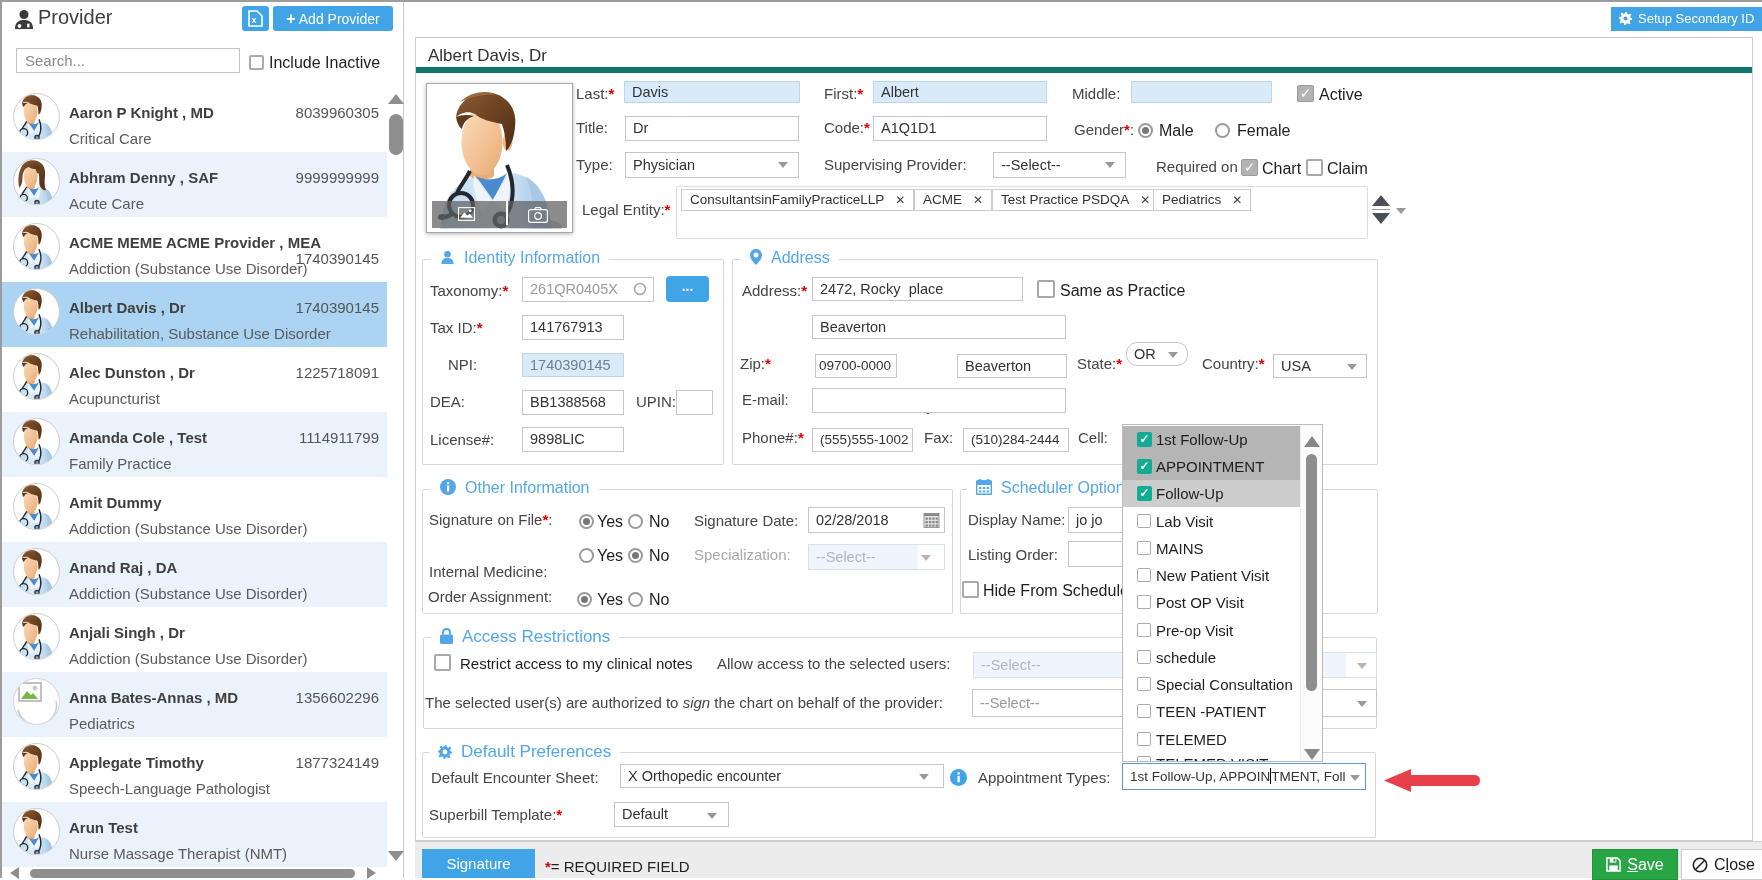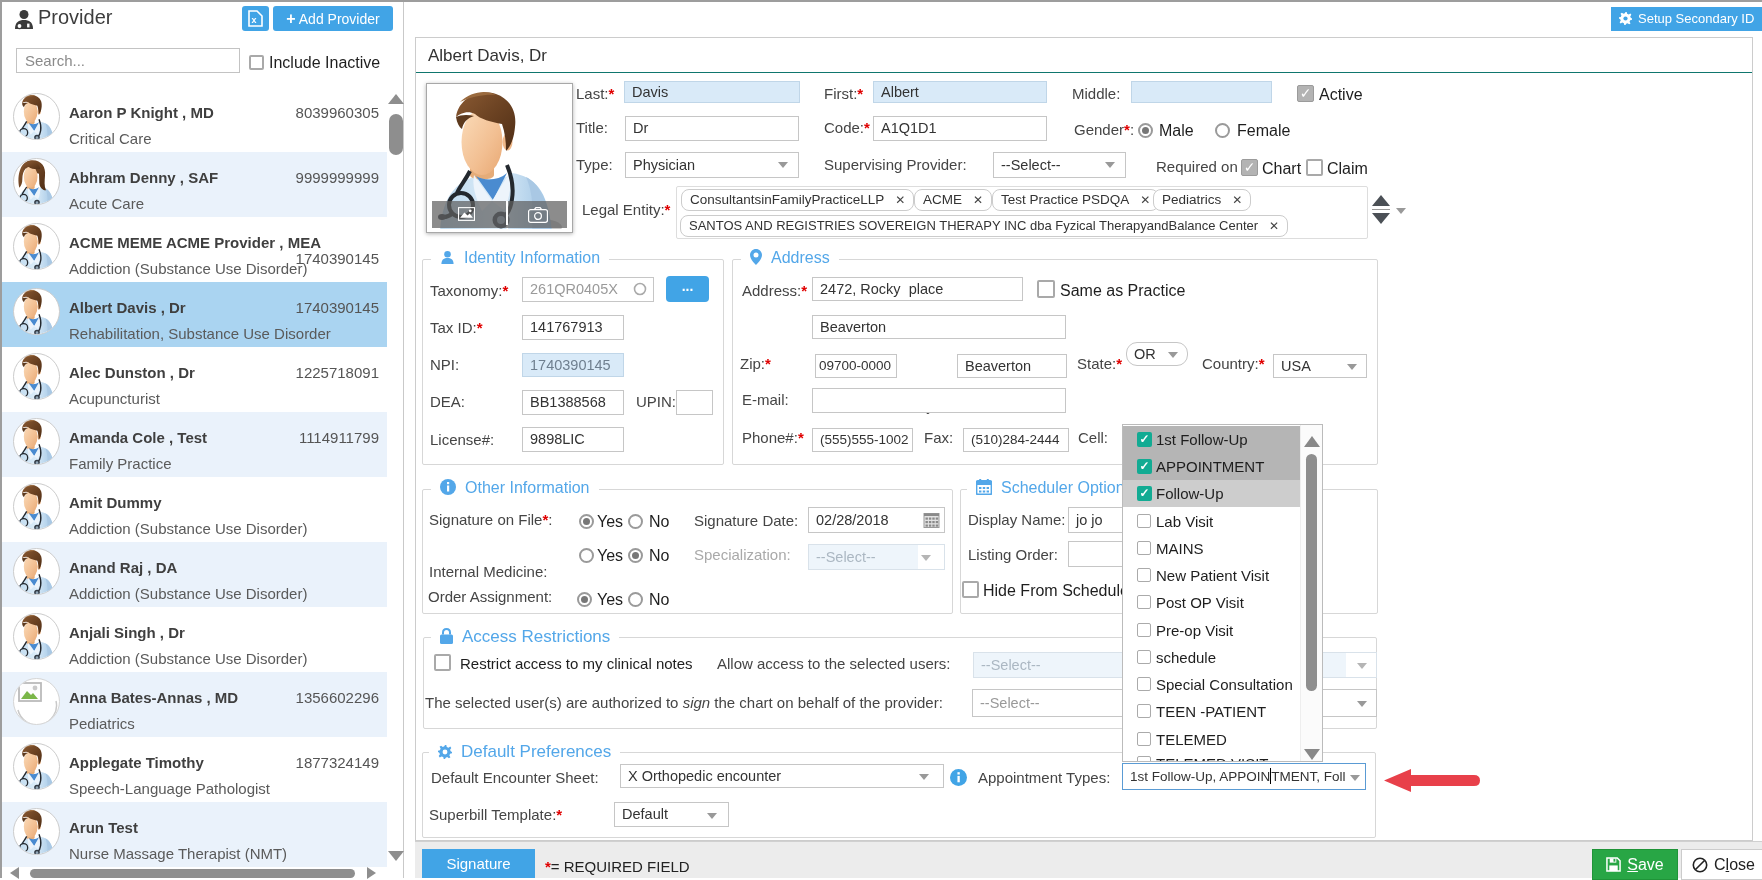--- a/index.html
+++ b/index.html
@@ -37,38 +37,38 @@
 .tri-l { width:0; height:0; border-top:6px solid transparent; border-bottom:6px solid transparent; border-right:9px solid #8e8e8e; }
 .tri-r { width:0; height:0; border-top:6px solid transparent; border-bottom:6px solid transparent; border-left:9px solid #8e8e8e; }
 #vthumb { position:absolute; left:387px; top:114px; width:14px; height:41px; background:#8e8e8e; border-radius:7px; }
 #hbar { position:absolute; left:28px; top:869px; width:325px; height:9px; background:#8e8e8e; border-radius:5px; }
 
 
 #right { position:absolute; left:415px; top:2px; width:1347px; height:876px; background:#fff;padding-left:25px; }
 .btn-setup { position:absolute; left:1196px; top:5px; width:151px; height:24px; background:#41a4e6;
   color:#fff; font-size:13px; line-height:24px; padding-left:8px; white-space:nowrap; }
 #main { position:absolute; left:0px; top:35px; width:1338px; height:804px; border:1px solid #ccc; background:#fff; }
-.mhead { position:absolute; left:0; top:0; width:100%; height:35px; border-bottom:1px solid #0f766e; font-size:17px; color:#333;
+.mhead { position:absolute; left:0; top:0; width:100%; height:35px; border-bottom:6px solid #0f766e; font-size:17px; color:#333;
   line-height:35px; padding-left:12px;}
 
 .lbl { position:absolute; font-size:15px; color:#454545; white-space:nowrap; }
 .req { color:#e00000; font-weight:bold; }
 .inp { position:absolute; border:1px solid #c6c6c6; background:#fff; font-size:14.5px; color:#333;
   padding-left:7px; white-space:nowrap; overflow:hidden; }
 .inp.blue { background:#d9eaf8; border-color:#c0d6e8; }
 .caret { position:absolute; width:0; height:0; border-left:5px solid transparent; border-right:5px solid transparent;
   border-top:6px solid #999; }
 .fs { position:absolute; border:1px solid #d7d7d7; border-radius:2px; }
 .leg { position:absolute; top:-11px; left:8px; background:#fff; padding:0 9px; font-size:16px; color:#53a7e9; white-space:nowrap;}
 .leg svg { vertical-align:-2px; margin-right:9px;}
 .radio { position:absolute; width:15px; height:15px; border:2px solid #9a9a9a; border-radius:50%; background:#fff;}
 .radio.on::after { content:""; position:absolute; left:2px; top:2px; width:7px; height:7px; border-radius:50%; background:#777; }
 .cbg { position:absolute; width:17px; height:17px; background:#b3b3b3; border:1px solid #9b9b9b; border-radius:2px; color:#fff; font-size:14px; line-height:15px; text-align:center; }
 .dis { background:#eef5fb; color:#abb7c2; border-color:#d9e2ea;}
-.tag { position:absolute; height:22px; border:1px solid #ccc; border-radius:8px; background:#fff;
+.tag { position:absolute; height:22px; border:1px solid #ccc; border-radius:0; background:#fff;
   font-size:13.5px; color:#333; line-height:20px; padding:0 8px; white-space:nowrap; }
 .tag span { margin-left:11px; color:#444; font-size:12px; }
 
 
 .btn-sig { position:absolute; left:7px; top:847px; width:113px; height:29px; background:#41a4e6;
   color:#fff; font-size:15px; text-align:center; line-height:29px; }
 .reqnote { position:absolute; left:130px; top:856px; font-size:15px; color:#222; }
 .btn-save { position:absolute; left:1177px; top:847px; width:86px; height:31px; background:#28a645; border:1px solid #1f9438;
   color:#fff; font-size:16px; text-align:center; line-height:29px; }
 .btn-close { position:absolute; left:1266px; top:847px; width:85px; height:31px; background:#fff; border:1px solid #ccc;
@@ -336,41 +336,40 @@
     <div class="lbl" style="left:846px; top:122px; color:#1e1e1e; font-size:16px;">Chart</div>
     <div class="cb" style="position:absolute; left:890px; top:121px; width:17px; height:17px;"></div>
     <div class="lbl" style="left:911px; top:122px; color:#1e1e1e; font-size:16px;">Claim</div>
 
     <div class="lbl" style="left:166px; top:163px;">Legal Entity:<span class="req">*</span></div>
     <div class="abs" style="left:260px; top:148px; width:692px; height:53px; border:1px solid #ddd; border-radius:2px;"></div>
     <div class="tag" style="left:265px; top:151px;">ConsultantsinFamilyPracticeLLP<span>✕</span></div>
     <div class="tag" style="left:498px; top:151px;">ACME<span>✕</span></div>
     <div class="tag" style="left:576px; top:151px;">Test Practice PSDQA<span>✕</span></div>
     <div class="tag" style="left:737px; top:151px;">Pediatrics<span>✕</span></div>
-    <div class="tag" style="left:264px; top:177px; font-size:13px;">SANTOS AND REGISTRIES SOVEREIGN THERAPY INC dba Fyzical TherapyandBalance Center<span>✕</span></div>
     <div class="abs" style="left:956px; top:157px;">
         <div style="width:0;height:0;border-left:9px solid transparent;border-right:9px solid transparent;border-bottom:11px solid #4b5056;"></div>
         <div style="width:18px;height:1px;background:#999;margin:3px 0;"></div>
         <div style="width:0;height:0;border-left:9px solid transparent;border-right:9px solid transparent;border-top:11px solid #4b5056;"></div>
       </div>
     <span class="caret" style="left:980px; top:170px;"></span>
 
     <div class="fs" style="left:6px; top:221px; width:302px; height:206px;">
       <div class="leg"><svg width="15" height="15" viewBox="0 0 16 16">
             <circle cx="8" cy="4.5" r="3.5" fill="#53a7e9"></circle>
             <path d="M1.5 15 C1.5 10 4.5 8.5 8 8.5 C11.5 8.5 14.5 10 14.5 15 Z" fill="#53a7e9"></path>
           </svg>Identity Information</div>
       <div class="lbl" style="left:7px; top:22px;">Taxonomy:<span class="req">*</span></div>
       <div class="inp" style="left:99px; top:17px; width:132px; height:25px; line-height:23px; color:#9a9a9a;">261QR0405X<svg width="14" height="14" viewBox="0 0 14 14" style="position:absolute;right:6px;top:4px;">
             <circle cx="7" cy="7" r="5.5" fill="none" stroke="#aaa" stroke-width="1.6"></circle>
           </svg></div>
       <div class="abs" style="left:243px; top:16px; width:43px; height:26px; background:#41a4e6; border-radius:4px; color:#fff; text-align:center; line-height:20px; font-size:14px; font-weight:bold;">...</div>
       <div class="lbl" style="left:7px; top:59px;">Tax ID:<span class="req">*</span></div>
       <div class="inp" style="left:99px; top:55px; width:102px; height:25px; line-height:23px;">141767913</div>
-      <div class="lbl" style="left:7px; top:96px;">NPI:</div>
+      <div class="lbl" style="left:25px; top:96px;">NPI:</div>
       <div class="inp blue" style="left:99px; top:93px; width:102px; height:24px; line-height:22px; color:#6f7f8f;">1740390145</div>
       <div class="lbl" style="left:7px; top:133px;">DEA:</div>
       <div class="inp" style="left:99px; top:130px; width:102px; height:25px; line-height:23px;">BB1388568</div>
       <div class="lbl" style="left:213px; top:133px;">UPIN:</div>
       <div class="inp" style="left:253px; top:130px; width:37px; height:25px;"></div>
       <div class="lbl" style="left:7px; top:171px;">License#:</div>
       <div class="inp" style="left:99px; top:167px; width:102px; height:25px; line-height:23px;">9898LIC</div>
     </div>
 
     <div class="fs" style="left:316px; top:221px; width:646px; height:206px;">

